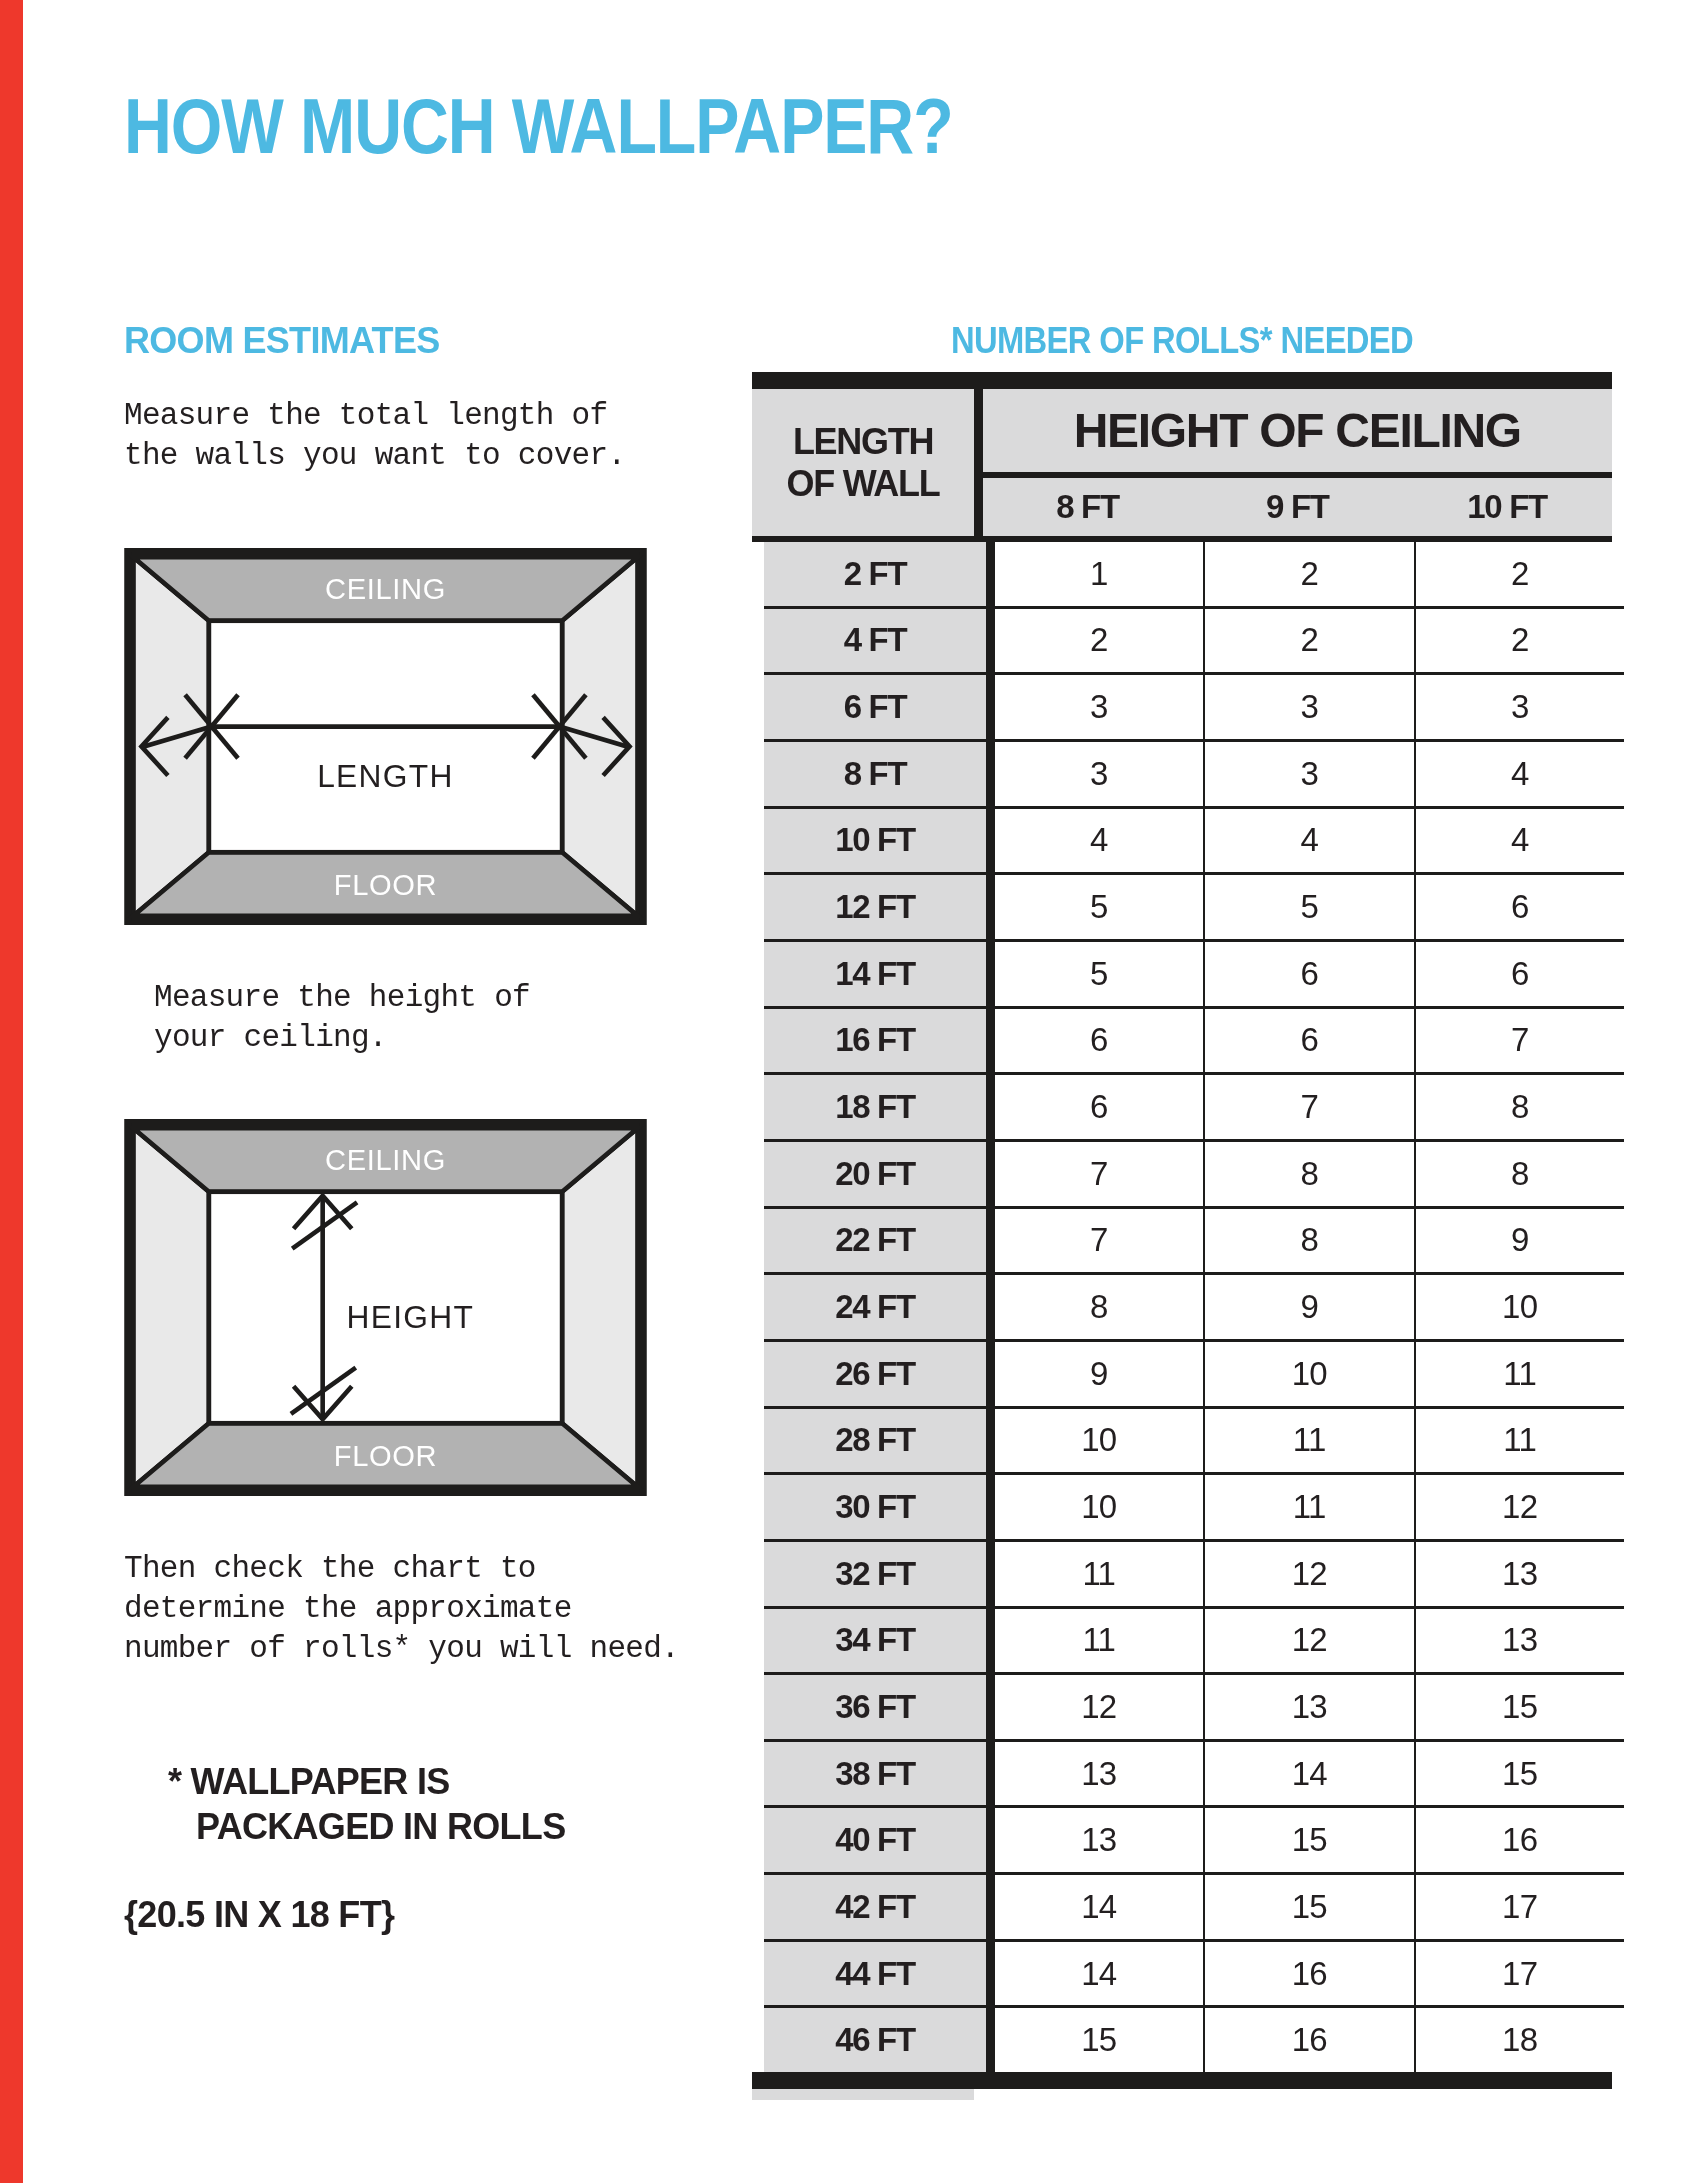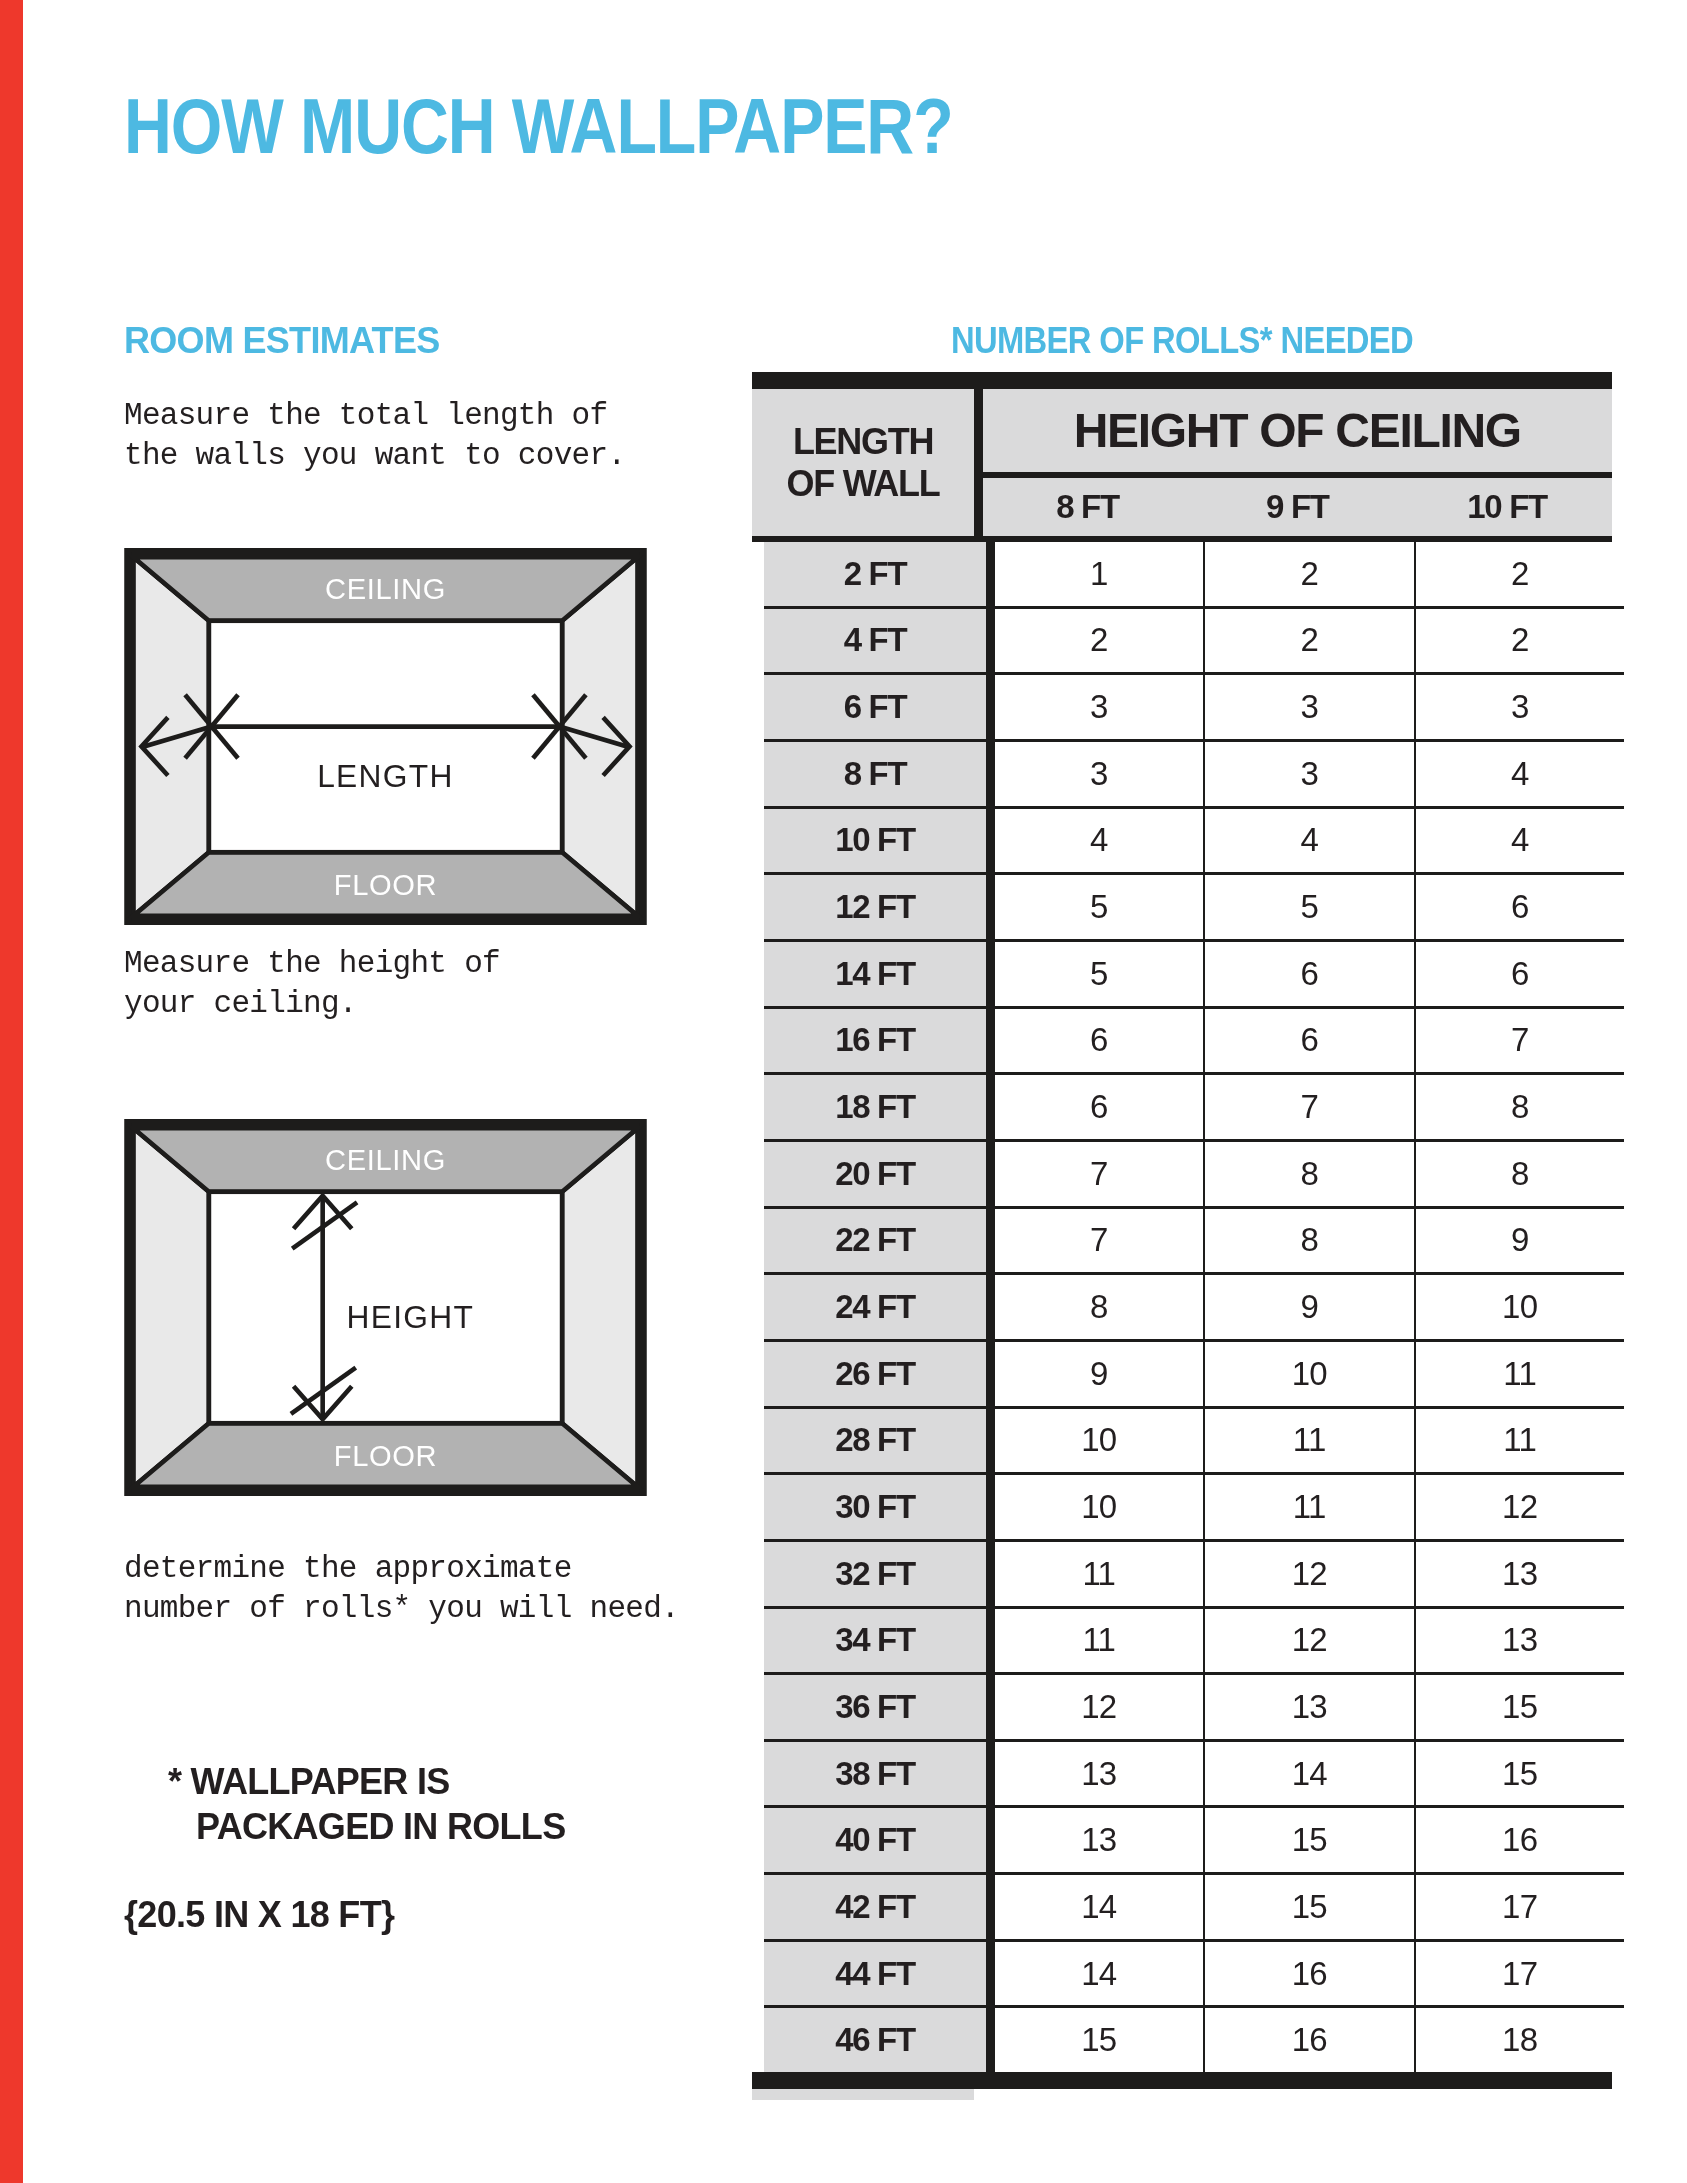--- a/index.html
+++ b/index.html
@@ -27,21 +27,21 @@
   }
   .sec-head.left{left:124px;}
   .sec-head.right{
     left:752px;width:860px;text-align:center;
     transform:scaleX(.91);transform-origin:center top;
   }
 
   
   .para{position:absolute;left:124px;font-size:31px;line-height:40px;letter-spacing:-0.7px;font-family:Liberation Mono, monospace;}
   .p1{top:396px;}
-  .p2{top:944px;}
+  .p2{top:978px;margin-left:30px;}
   .p3{top:1549px;}
   .note{position:absolute;left:124px;font-weight:bold;font-size:36px;line-height:45px;letter-spacing:-0.7px;}
   .n1{top:1759px;margin-left:44px;}
   .n1 .indent{padding-left:28px;}
   .n2{top:1891px;line-height:48px;}
   .n2 sup{font-size:60%;vertical-align:super;}
 
   
   .diagram{position:absolute;left:124px;width:523px;height:377px;}
   .d1{top:548px;}
@@ -158,20 +158,21 @@
       <line x1="254" y1="196" x2="352" y2="126"></line>
       <polyline points="256,404 300,454 344,404"></polyline>
       <line x1="252" y1="446" x2="350" y2="376"></line>
     </g>
     <text class="svg-wall-label" x="395" y="77" text-anchor="middle">CEILING</text>
     <text class="svg-wall-label" x="395" y="524" text-anchor="middle">FLOOR</text>
     <text class="svg-dim-label" x="336" y="316" text-anchor="start">HEIGHT</text>
   </svg>
 
   <div class="para p3">
+    <div>Then check the chart to</div>
     <div>determine the approximate</div>
     <div>number of rolls* you will need.</div>
   </div>
 
   <div class="note n1">
     <div>* WALLPAPER IS</div>
     <div class="indent">PACKAGED IN ROLLS</div>
   </div>
 
   <div class="note n2">

